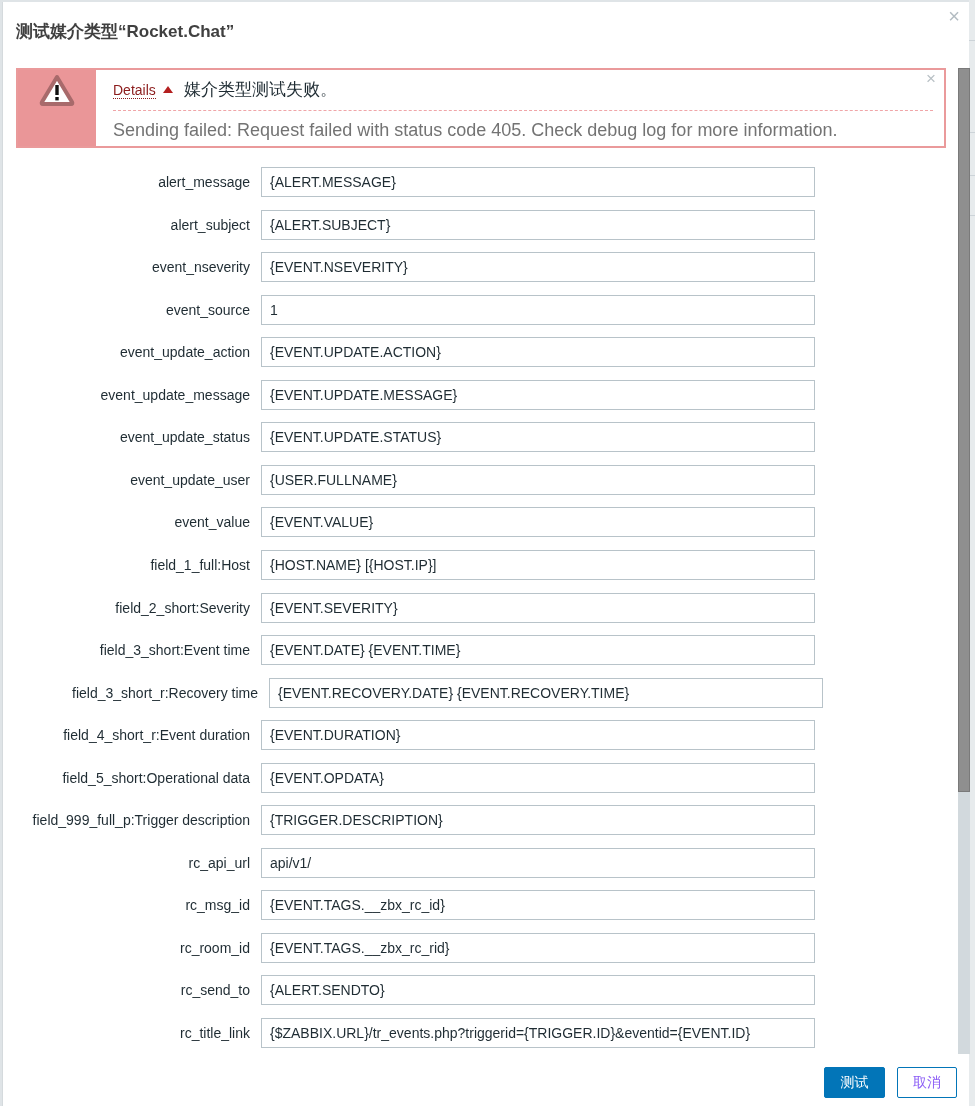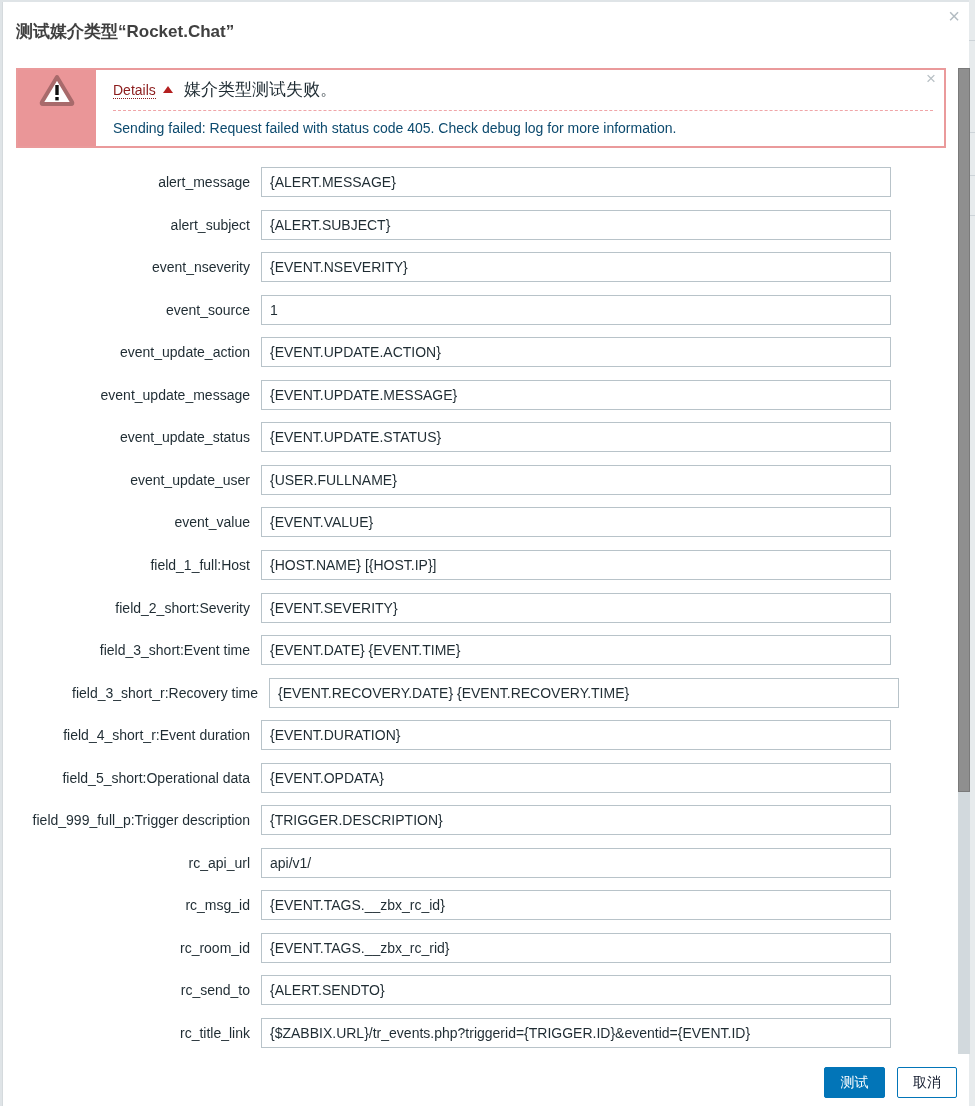--- a/index.html
+++ b/index.html
@@ -12,30 +12,30 @@
   .scroll-track { position: absolute; left: 955px; top: 66px; width: 12px; height: 986px; background: #d2d9dd; }
   .scroll-thumb { position: absolute; left: 955px; top: 66px; width: 12px; height: 724px; background: #8f8f8f; border: 1px solid #7a7a7a; }
 
   .msg { position: absolute; left: 13px; top: 66px; width: 930px; height: 80px; border: 2px solid #ea9a9b; background: #ffffff; }
   .msg-iconbox { position: absolute; left: 0; top: 0; width: 78px; height: 76px; background: #ea9698; }
   .msg-iconbox svg { position: absolute; left: 21px; top: 4px; }
   .msg-details { position: absolute; left: 95px; top: 12px; font-size: 14px; color: #8b1a1a; border-bottom: 1px dotted #8b1a1a; line-height: 16px; cursor: pointer; }
   .msg-arrow { position: absolute; left: 145px; top: 16px; width: 0; height: 0; border-left: 5px solid transparent; border-right: 5px solid transparent; border-bottom: 7px solid #b41f1f; }
   .msg-title { position: absolute; left: 166px; top: 8px; font-size: 17px; color: #1f2c33; }
   .msg-sep { position: absolute; left: 95px; top: 40px; width: 820px; border-top: 1px dashed #f0a5a8; }
-  .msg-text { position: absolute; left: 95px; top: 50px; font-size: 14px; color: #0c4a6e; }
+  .msg-text { position: absolute; left: 95px; top: 50px; font-size: 18px; color: #737373; }
   .msg-close { position: absolute; left: 906px; top: 2px; width: 14px; height: 14px; color: #b8c0c5; font-size: 17px; line-height: 14px; text-align: center; cursor: pointer; }
 
   .row { position: absolute; left: 0; width: 940px; height: 30px; }
   .row label { position: absolute; right: 693px; top: 7px; font-size: 14px; color: #1f2c33; white-space: nowrap; text-align: right; }
-  .row input { position: absolute; left: 258px; top: 0; width: 630px; height: 30px; border: 1px solid #b8c3c9; background: #fff; font-family: "Liberation Sans", "DejaVu Sans", sans-serif; font-size: 14px; color: #1f2c33; padding: 0 8px; outline: none; }
+  .row input { position: absolute; left: 258px; top: 0; width: 554px; height: 30px; border: 1px solid #b8c3c9; background: #fff; font-family: "Liberation Sans", "DejaVu Sans", sans-serif; font-size: 14px; color: #1f2c33; padding: 0 8px; outline: none; }
 
   .btn { position: absolute; top: 1065px; height: 31px; font-size: 14px; border-radius: 2px; cursor: pointer; font-family: "Liberation Sans", "DejaVu Sans", sans-serif; }
   .btn-primary { left: 821px; width: 61px; background: #0275b8; color: #ffffff; border: 1px solid #0275b8; }
-  .btn-secondary { left: 894px; width: 60px; background: #ffffff; color: #0f172a; border: 1px solid #0275b8; }
+  .btn-secondary { left: 894px; width: 60px; background: #ffffff; color: #8b5cf6; border: 1px solid #0275b8; }
 </style>
 </head>
 <body>
 
 <div class="bg-strip">
   <div class="line" style="top:40px"></div>
   <div class="line" style="top:132px"></div>
   <div class="line" style="top:175px"></div>
   <div class="line" style="top:215px"></div>
 </div>

